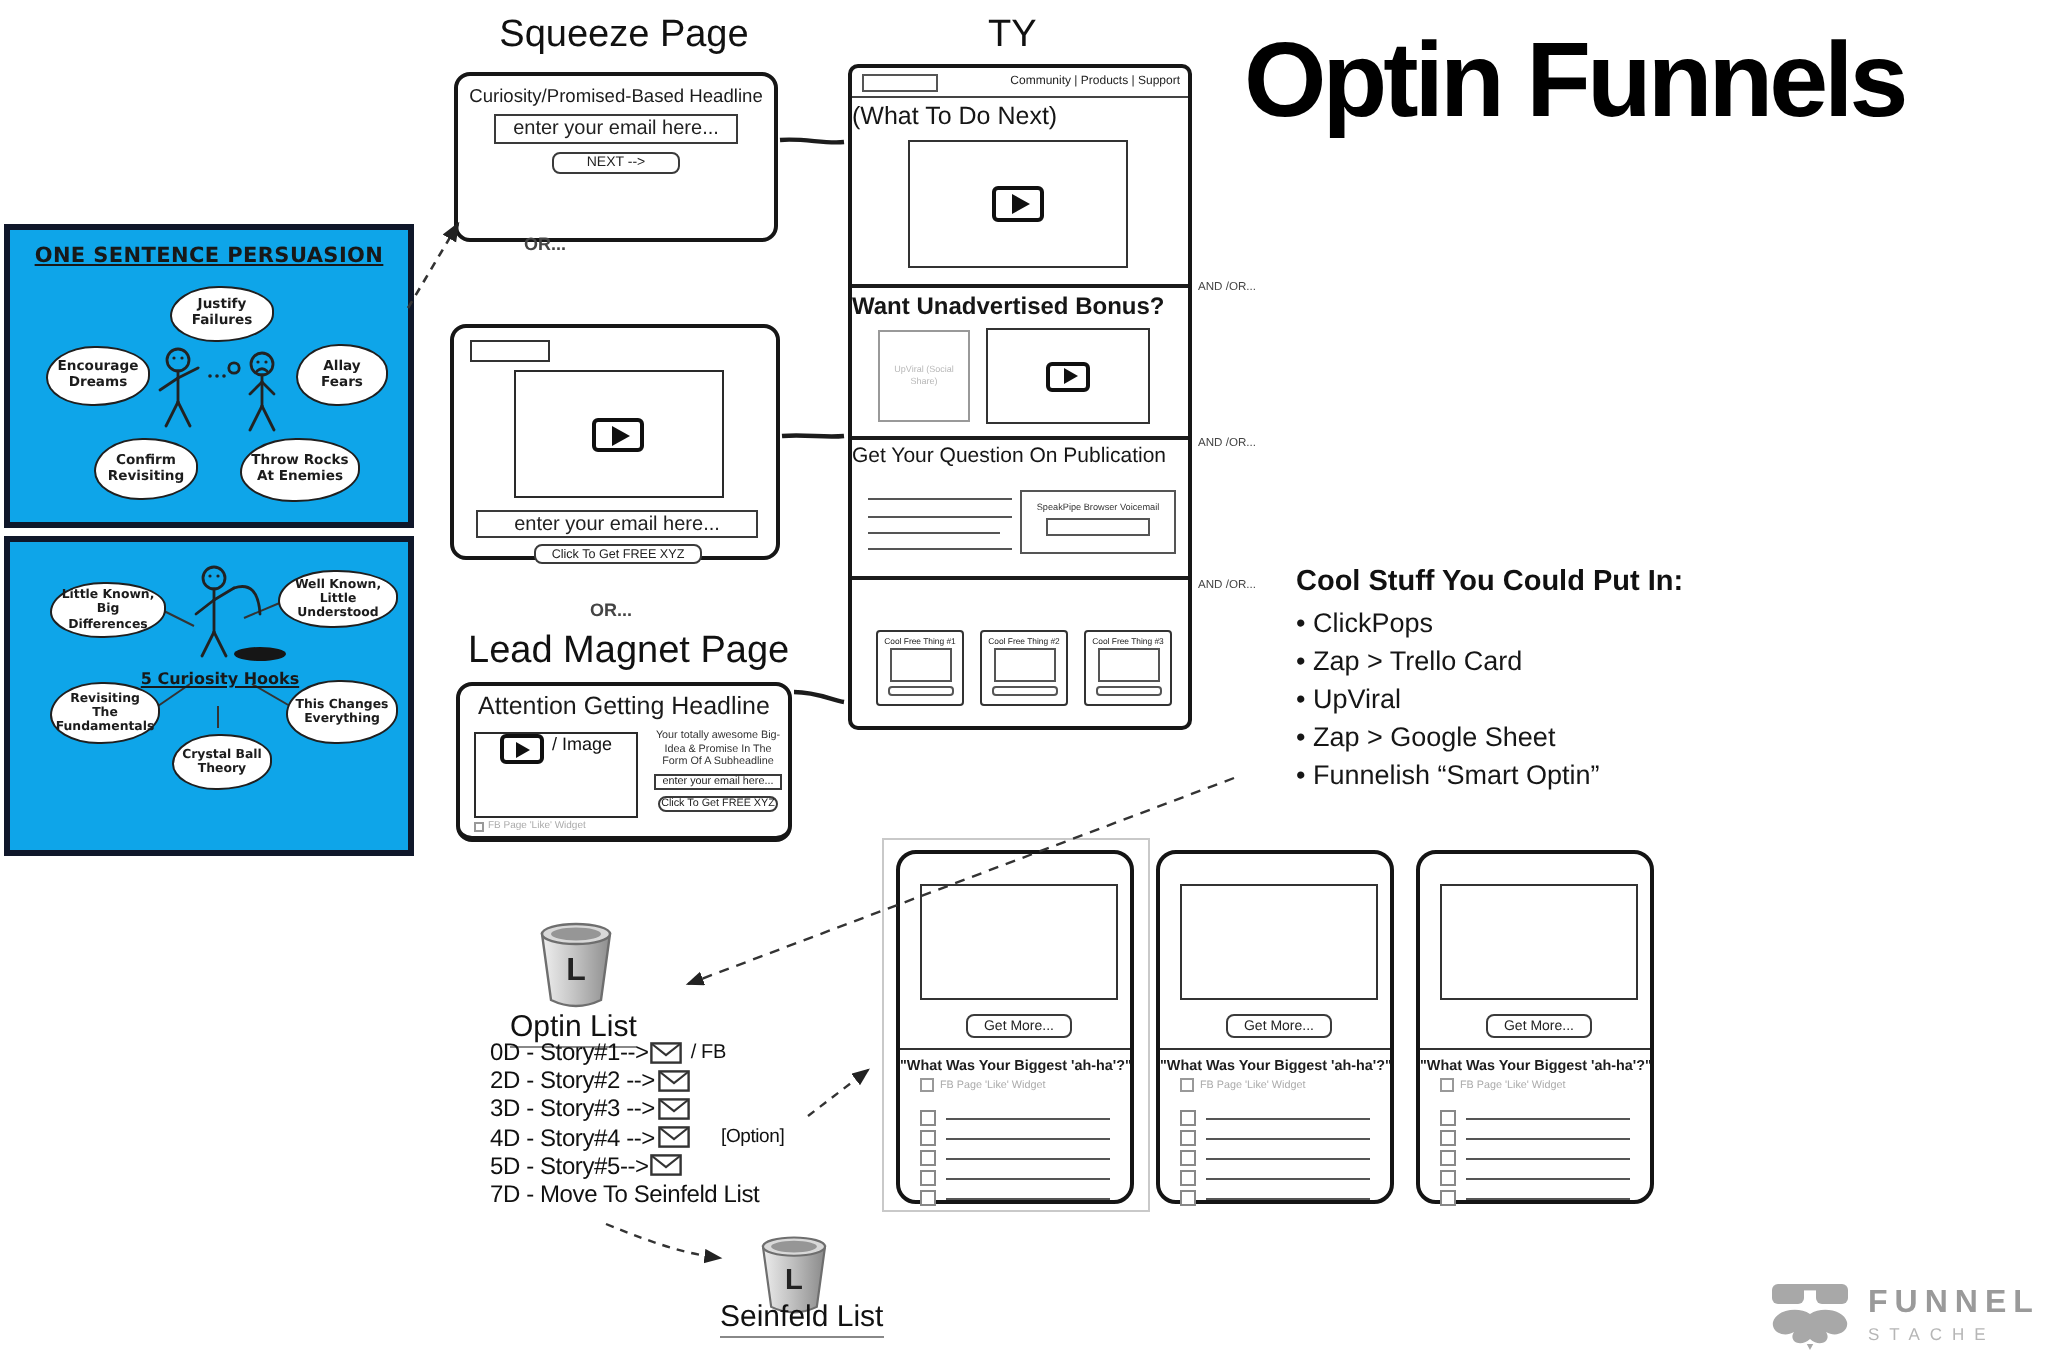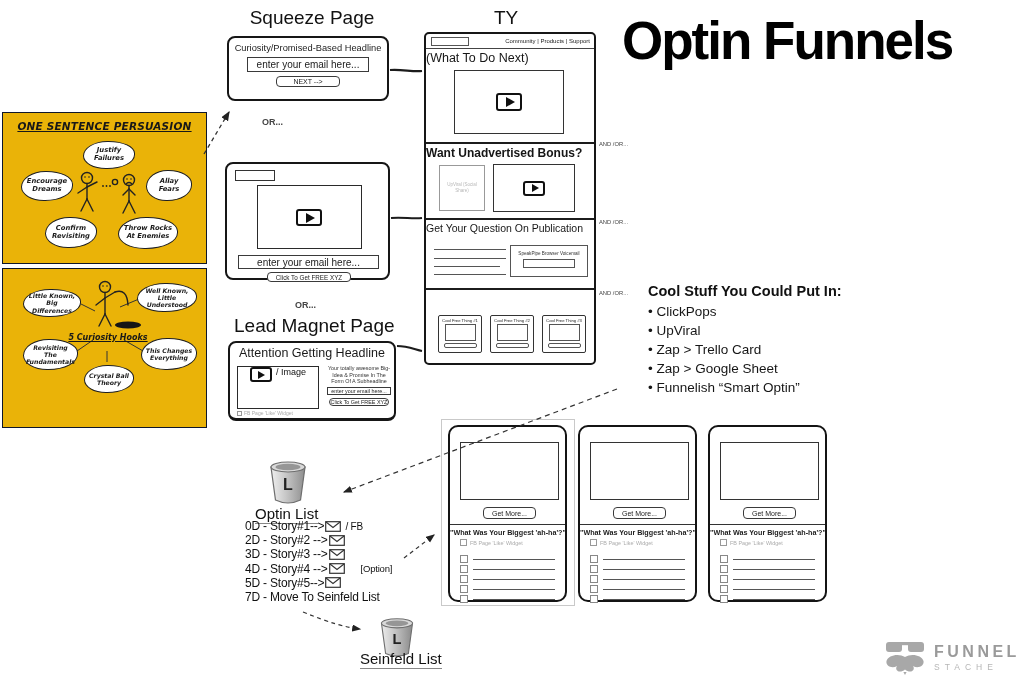--- a/index.html
+++ b/index.html
@@ -21,21 +21,21 @@
   .wf-btn  { border:1.3px solid #3a3a3a; border-radius:4px; background:#fff; display:flex; align-items:center; justify-content:center; color:#222; }
   .play { border:2px solid #101010; border-radius:3px; display:flex; align-items:center; justify-content:center; background:#fff; }
   .play .tri { width:0; height:0; border-top:5px solid transparent; border-bottom:5px solid transparent; border-left:9px solid #101010; margin-left:2px; }
   .play.sm .tri { border-top-width:4px; border-bottom-width:4px; border-left-width:7px; }
   .or-label { font-size:9px; font-weight:600; color:#444; }
   .andor { font-size:5.8px; color:#444; white-space:nowrap; }
   .gray-line { border-bottom:1.5px solid #555; }
   .cb { border:1px solid #999; background:#fff; display:inline-block; }
 
   
-  .panel { border:1px solid #0f172a; background:#eab308;font-style:italic; }
+  .panel { border:3px solid #0f172a; background:#0ea5e9; }
   .blob { position:absolute; border:1.4px solid #1f1f1f; background:#fff;
           border-radius:48% 52% 55% 45% / 55% 45% 52% 48%;
           display:flex; align-items:center; justify-content:center; text-align:center;
           font-family:"DejaVu Sans", sans-serif; font-weight:700; color:#1c1c1c; line-height:1.15; padding:2px; }
   .sk-title { font-family:"DejaVu Sans", sans-serif; font-weight:700; color:#181818; text-decoration:underline; }
 
   
   .ty-div { position:absolute; left:0; right:0; border-top:2px solid #1c1c1c; }
   .ty-h { position:absolute; left:0; right:0; text-align:left; font-weight:600; color:#161616; }
 
@@ -129,21 +129,21 @@
     </svg>
     <div class="abs sk-title ctr" style="left:65px; top:64px; width:80px; font-size:8px;">5 Curiosity Hooks</div>
     <div class="blob" style="left:20px; top:20px; width:58px; height:28px; font-size:6.2px;">Little Known, Big Differences</div>
     <div class="blob" style="left:134px; top:14px; width:60px; height:29px; font-size:6.2px;">Well Known, Little Understood</div>
     <div class="blob" style="left:20px; top:70px; width:55px; height:31px; font-size:6.2px;">Revisiting The Fundamentals</div>
     <div class="blob" style="left:138px; top:69px; width:56px; height:32px; font-size:6.2px;">This Changes Everything</div>
     <div class="blob" style="left:81px; top:96px; width:50px; height:28px; font-size:6.2px;">Crystal Ball Theory</div>
   </div>
 
   <div class="abs page-title ctr" style="left:232px; top:7px; width:160px;">Squeeze Page</div>
-  <div class="abs frame" style="left:227px; top:36px; width:162px; height:65px;">
+  <div class="abs frame" style="left:227px; top:36px; width:162px; height:85px;">
     <div class="ctr" style="margin-top:5px; font-size:9.3px; font-weight:500; color:#1c1c1c;">Curiosity/Promised-Based Headline</div>
     <div class="wf-input" style="width:122px; height:15px; margin:4px auto 0; font-size:10px;">enter your email here...</div>
     <div class="wf-btn" style="width:64px; height:11px; margin:4px auto 0; font-size:7px;">NEXT --&gt;</div>
   </div>
   <div class="abs or-label" style="left:262px; top:117px;">OR...</div>
 
   <div class="abs frame" style="left:225px; top:162px; width:165px; height:118px;">
     <div class="abs" style="left:8px; top:6px; width:40px; height:11px; border:1.5px solid #333;"></div>
     <div class="abs" style="left:30px; top:21px; width:105px; height:64px; border:1.5px solid #2a2a2a;">
       <div class="play ctr" style="width:26px; height:17px; position:absolute; left:38px; top:23px;">
@@ -227,22 +227,22 @@
     </div>
   </div>
   <div class="abs andor" style="left:599px; top:141px;">AND /OR...</div>
   <div class="abs andor" style="left:599px; top:219px;">AND /OR...</div>
   <div class="abs andor" style="left:599px; top:290px;">AND /OR...</div>
 
   <div class="abs" style="left:648px; top:283px; width:240px;">
     <div class="cool-title">Cool Stuff You Could Put In:</div>
     <ul class="cool-list">
       <li>ClickPops</li>
+      <li>Zap &gt; Trello Card</li>
       <li>UpViral</li>
-      <li>Zap &gt; Trello Card</li>
       <li>Zap &gt; Google Sheet</li>
       <li>Funnelish “Smart Optin”</li>
     </ul>
   </div>
 
   <svg class="abs" style="left:268px; top:459px;" width="40" height="46" viewBox="0 0 40 46">
     <defs>
       <linearGradient id="bg1" x1="0" y1="0" x2="1" y2="0">
         <stop offset="0" stop-color="#efefef"></stop>
           <stop offset="0.45" stop-color="#c6c6c6"></stop>

